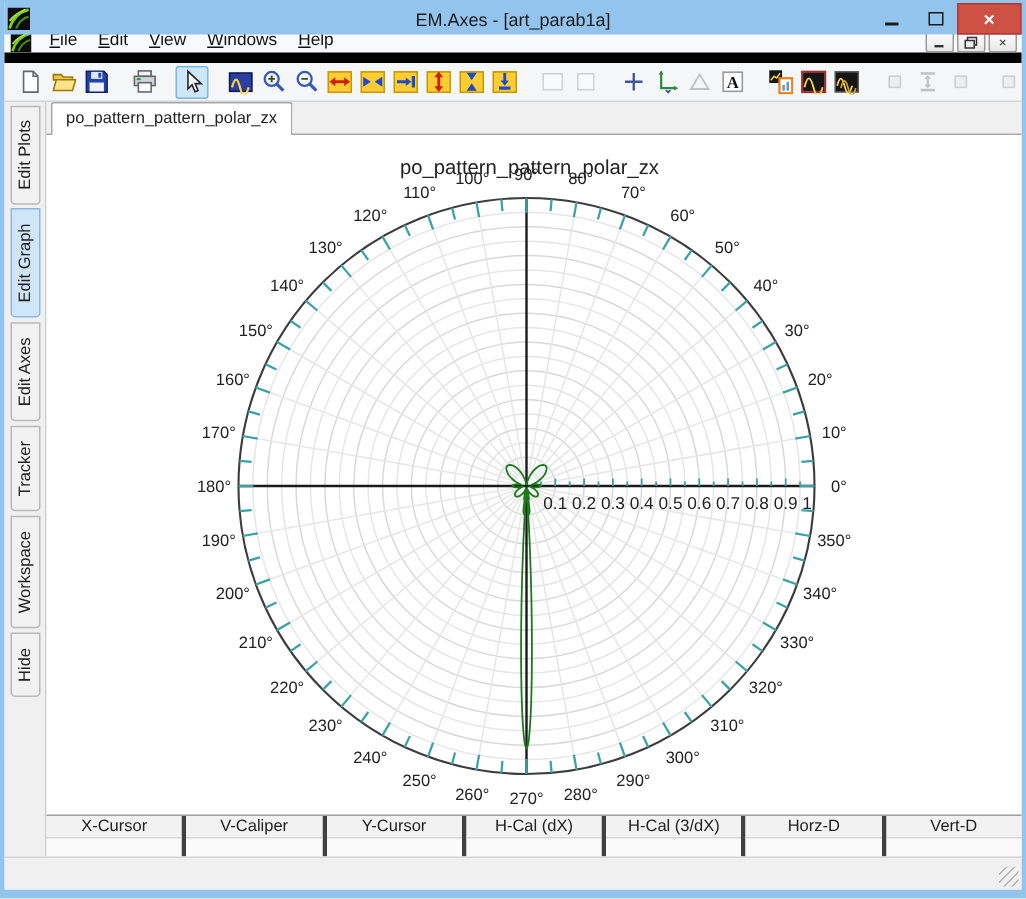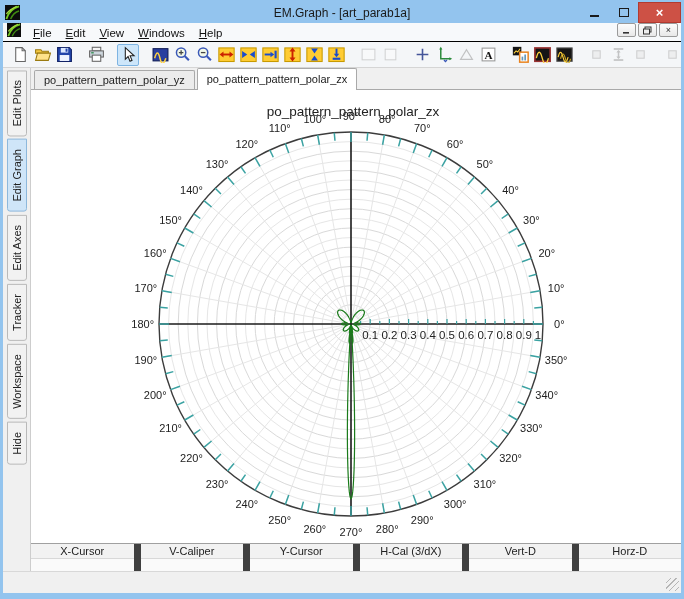--- a/index.html
+++ b/index.html
@@ -15,21 +15,21 @@
   .appicon { width:15px; height:15px; margin-left:2px; flex:none; }
   .appicon svg { width:15px; height:15px; display:block; }
   .title-text { position:absolute; left:0; right:0; text-align:center; font-size:12px; color:#1a1a1a; }
   .caption-btns { margin-left:auto; display:flex; height:100%; align-items:stretch; position:relative; }
   .cap-btn { width:29px; display:flex; align-items:center; justify-content:center; cursor:default; }
   .cap-min .bar { width:9px; height:2px; background:#1a1a1a; margin-top:6px; }
   .cap-max .box { width:10px; height:9px; border:1.5px solid #1a1a1a; background:transparent; }
   .cap-close { width:43px; background:#cd5145; border:1px solid #b23a30; color:#fff; font-size:13px; font-weight:bold; }
 
   
-  .menubar { height:19px; background:#f7f9fb; border-bottom:1px solid #000000; display:flex; align-items:flex-start; flex:none; }
+  .menubar { height:19px; background:#f7f9fb; border-bottom:7px solid #000000; display:flex; align-items:flex-end; flex:none; }
   .menuicon { width:14px; height:14px; margin:0 5px 0 4px; flex:none; }
   .menuicon svg { width:14px; height:14px; display:block; }
   .menu-item { font-size:11.5px; color:#111; padding:2px 7px; cursor:default; }
   .menu-item u { text-decoration:underline; }
   .mdi-btns { margin-left:auto; margin-right:3px; display:flex; gap:2px; }
   .mdi-btn { width:19px; height:14px; background:linear-gradient(#fdfdfd,#e8e8e8); border:1px solid #9a9a9a; border-radius:2px;
     display:flex; align-items:center; justify-content:center; font-size:9px; color:#333; }
   .mdi-btn svg { width:11px; height:9px; display:block; }
 
   
@@ -51,21 +51,21 @@
   .tabstrip { height:22px; flex:none; display:flex; align-items:flex-end; padding-left:3px; background:#f0f0f0; border-bottom:1px solid #a9a9a9; position:relative; }
   .tab { height:19px; line-height:18px; padding:0 9px; font-size:11px; color:#222; background:#ececec;
     border:1px solid #a9a9a9; border-bottom:none; border-radius:2px 2px 0 0; margin-right:2px; cursor:default; }
   .tab.active { height:22px; line-height:21px; background:#fff; margin-bottom:-1px; z-index:2; }
 
   .plot-area { flex:1; background:#fff; min-height:0; }
   .plot-area svg { display:block; }
 
   
   .cursor-table { flex:none; border-top:1px solid #a0a0a0; display:flex; background:#f2f2f2; }
-  .ct-col { flex:1; border-right:7px solid #404040; }
+  .ct-col { flex:1; border-right:3px solid #404040; }
   .ct-col:last-child { border-right:none; }
   .ct-head { height:14px; font-size:11px; color:#222; text-align:center; line-height:14px; background:#f2f2f2; }
   .ct-val { height:13px; background:#fafafa; border-top:1px solid #d8d8d8; font-size:10px; text-align:center; }
 
   
   .statusbar { height:22px; flex:none; background:#f0f0f0; border-top:1px solid #d8d8d8; position:relative; }
   .grip { position:absolute; right:2px; bottom:2px; width:13px; height:13px;
     background:repeating-linear-gradient(135deg, transparent 0 3px, #b5b5b5 3px 4px); }
 </style>
 </head>
@@ -75,21 +75,21 @@
 
   <div class="titlebar">
     <span class="appicon">
         <svg viewBox="0 0 16 16">
           <rect width="16" height="16" fill="#0c0c0c"></rect>
           <path d="M1.5 15 C3.5 8 7.5 3.5 15 1.5" stroke="#77cc22" stroke-width="2" fill="none"></path>
           <path d="M1.5 9.5 C4.5 5.5 8 3.5 12.5 1.5" stroke="#a8dd44" stroke-width="1.4" fill="none"></path>
           <path d="M6 15 C8 10.5 11 7.5 15 6.5" stroke="#3f8a11" stroke-width="1.6" fill="none"></path>
         </svg>
       </span>
-    <span class="title-text">EM.Graph - [art_parab1a]</span>
+    <span class="title-text">EM.Axes - [art_parab1a]</span>
     <span class="caption-btns">
       <span class="cap-btn cap-min">
           <span class="bar"></span>
         </span>
       <span class="cap-btn cap-max">
           <span class="box"></span>
         </span>
       <span class="cap-btn cap-close">×</span>
     </span>
   </div>
@@ -361,21 +361,20 @@
     <div class="sidebar" id="sidebar">
         <div class="side-tab">Edit Plots</div>
         <div class="side-tab selected">Edit Graph</div>
         <div class="side-tab">Edit Axes</div>
         <div class="side-tab">Tracker</div>
         <div class="side-tab">Workspace</div>
         <div class="side-tab">Hide</div>
       </div>
     <div class="content">
       <div class="tabstrip" id="tabstrip">
-          <div class="tab">po_pattern_pattern_polar_yz</div>
           <div class="tab active">po_pattern_pattern_polar_zx</div>
         </div>
       <div class="plot-area">
         <svg id="polar-svg" width="652" height="460">
             <circle cx="320" cy="234" r="9.600000000000001" fill="none" stroke="#e6e6e6" stroke-width="1"></circle>
             <circle cx="320" cy="234" r="19.200000000000003" fill="none" stroke="#d9d9d9" stroke-width="1"></circle>
             <circle cx="320" cy="234" r="28.800000000000004" fill="none" stroke="#e6e6e6" stroke-width="1"></circle>
             <circle cx="320" cy="234" r="38.400000000000006" fill="none" stroke="#d9d9d9" stroke-width="1"></circle>
             <circle cx="320" cy="234" r="48" fill="none" stroke="#e6e6e6" stroke-width="1"></circle>
             <circle cx="320" cy="234" r="57.599999999999994" fill="none" stroke="#d9d9d9" stroke-width="1"></circle>
@@ -575,31 +574,35 @@
           </div>
           <div class="ct-col">
             <div class="ct-head">V-Caliper</div>
             <div class="ct-val"></div>
           </div>
           <div class="ct-col">
             <div class="ct-head">Y-Cursor</div>
             <div class="ct-val"></div>
           </div>
           <div class="ct-col">
+            <div class="ct-head">H-Cal (dX)</div>
+            <div class="ct-val"></div>
+          </div>
+          <div class="ct-col">
             <div class="ct-head">H-Cal (3/dX)</div>
+            <div class="ct-val"></div>
+          </div>
+          <div class="ct-col">
+            <div class="ct-head">Horz-D</div>
             <div class="ct-val"></div>
           </div>
           <div class="ct-col">
             <div class="ct-head">Vert-D</div>
             <div class="ct-val"></div>
           </div>
-          <div class="ct-col">
-            <div class="ct-head">Horz-D</div>
-            <div class="ct-val"></div>
-          </div>
         </div>
     </div>
   </div>
 
   <div class="statusbar">
     <span class="grip"></span>
   </div>
 
 </div>
 

